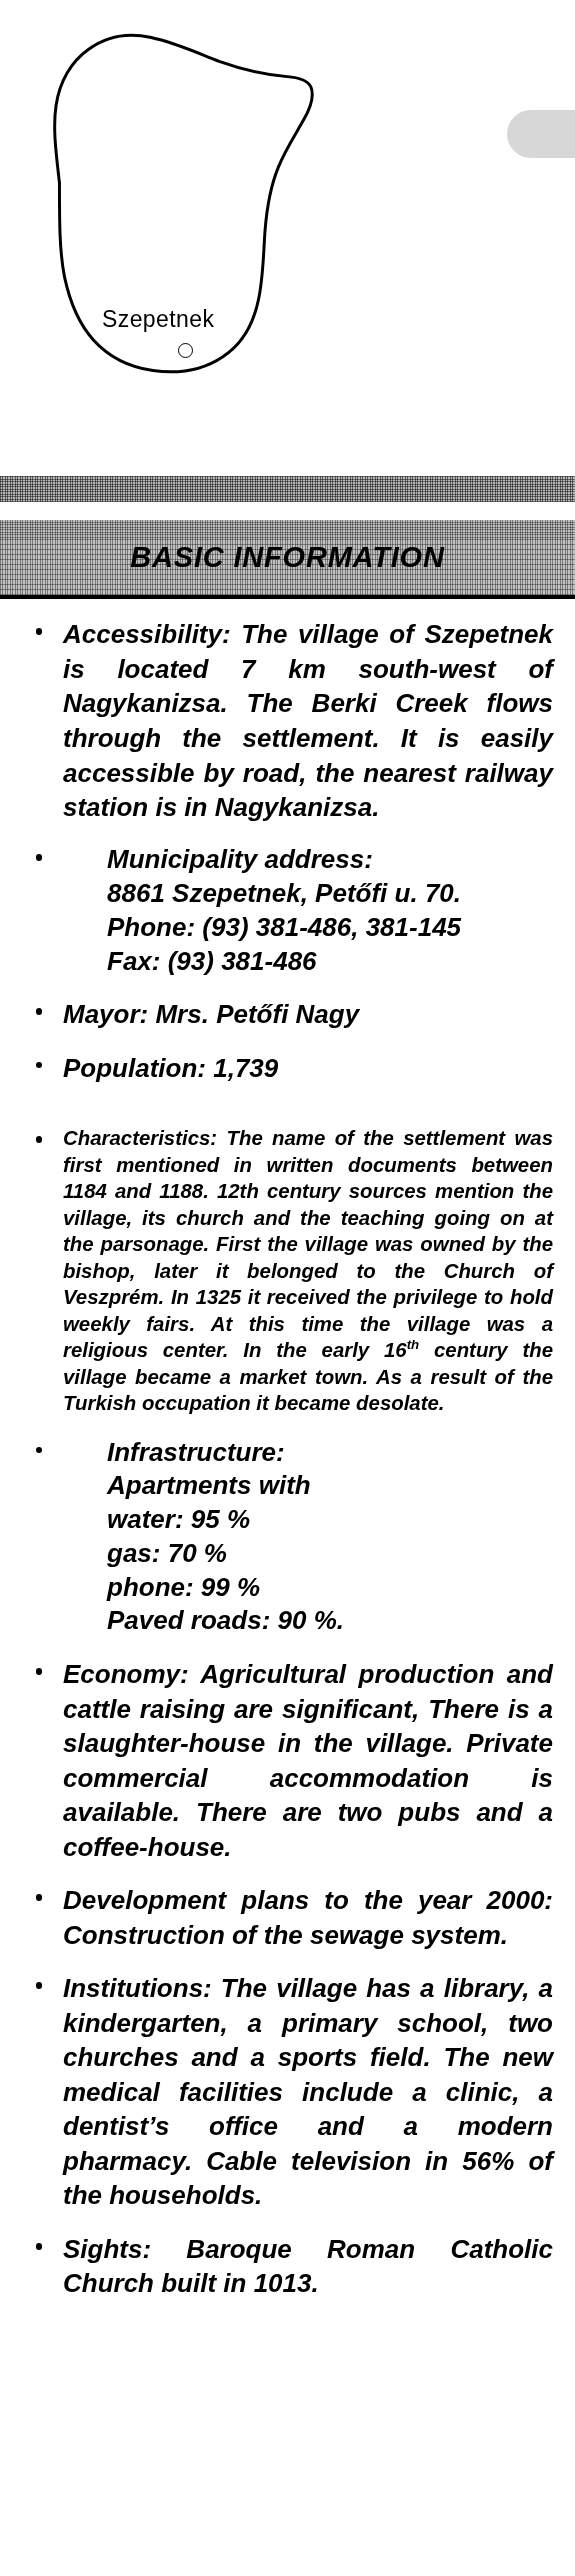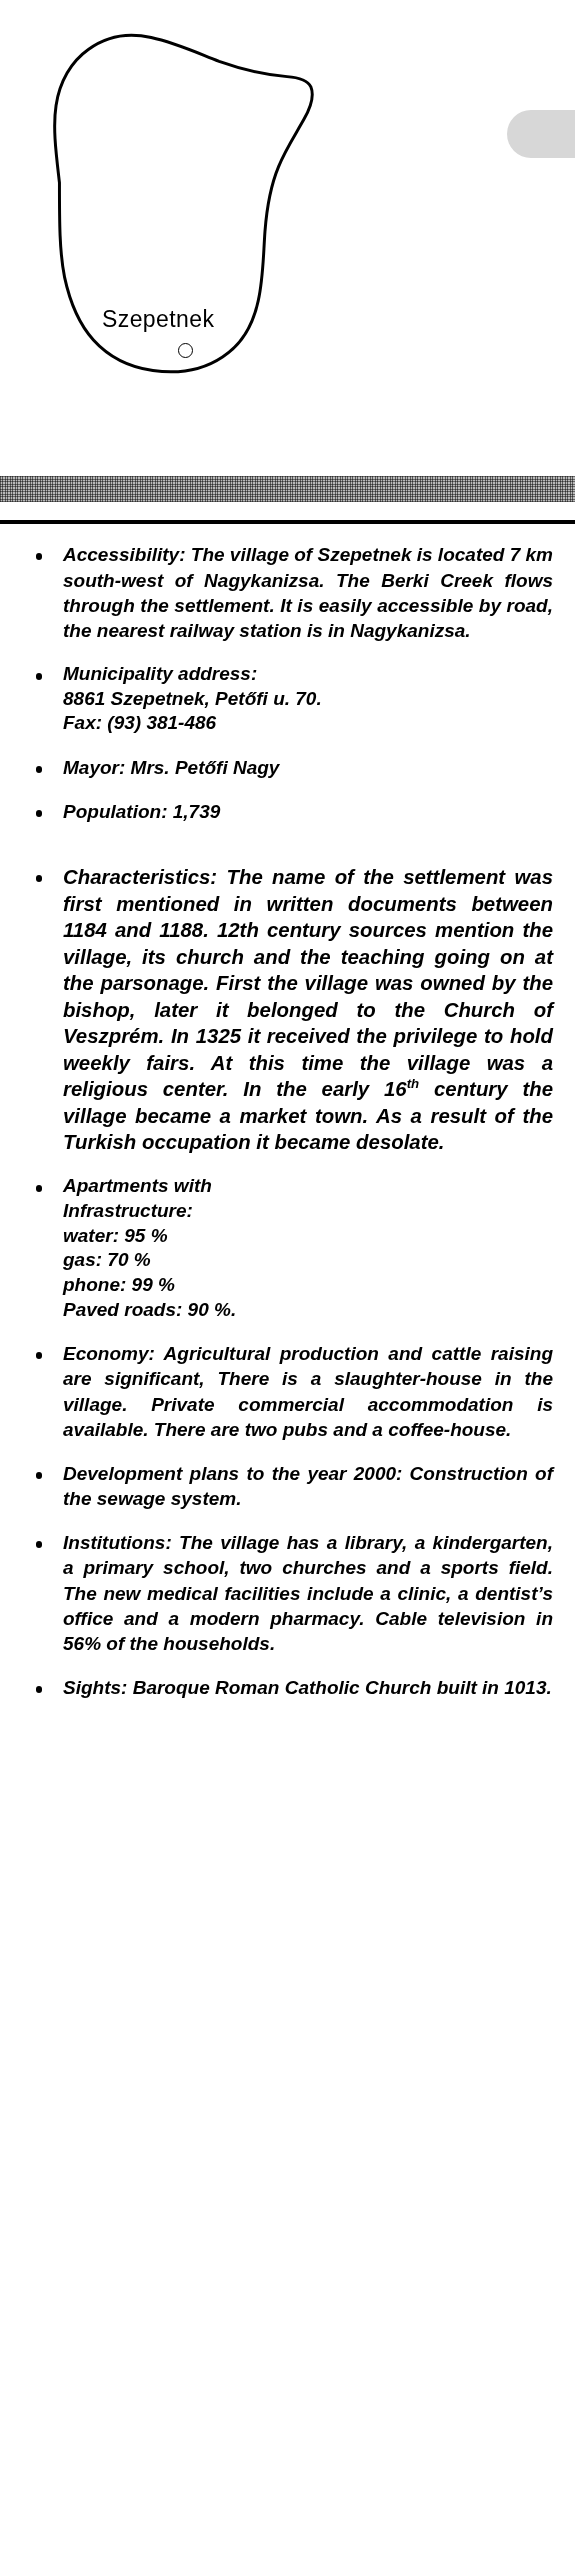--- a/index.html
+++ b/index.html
@@ -141,29 +141,30 @@
     height: 6.8px;
     background: #000;
     border-radius: 50%;
   }
 
   .fact p {
     margin: 0;
     font-family: "Liberation Sans", sans-serif;
     font-style: italic;
     font-weight: bold;
-    font-size: 19px;
+    font-size: 26px;
     line-height: 1.33;
     color: #000;
   }
   .fact p.just {
     text-align: justify;
   }
   .fact p.tight {
     line-height: 1.30;
+    margin-left: 44px;
   }
   .fact p.small {
     font-size: 20.4px;
     line-height: 1.30;
     margin-top: 40px;
   }
   sup.ord {
     font-size: 0.65em;
     vertical-align: super;
     line-height: 0;
@@ -194,50 +195,54 @@
                C 70 296, 70 262, 70 215 Z" fill="#ffffff" stroke="#000000" stroke-width="3.5" stroke-linejoin="round"></path>
     </svg>
     <div class="map-label">Szepetnek</div>
     <div class="map-dot"></div>
     <div class="side-tab"></div>
   </div>
 
   <div class="noise-bar"></div>
   <div class="gap-white"></div>
 
+  <div class="header-band">
+    <div class="header-title">BASIC INFORMATION</div>
+  </div>
   <div class="header-rule"></div>
 
   <div class="content">
     <ul class="facts">
 
       <li class="fact">
         <p class="just">Accessibility: The village of Szepetnek is located 7 km south-west of Nagykanizsa. The Berki Creek flows through the settlement. It is easily accessible by road, the nearest railway station is in Nagykanizsa.</p>
       </li>
 
       <li class="fact">
         <p class="tight">Municipality address:</p>
         <p class="tight">8861 Szepetnek, Petőfi u. 70.</p>
+        <p class="tight">Phone: (93) 381-486, 381-145</p>
         <p class="tight">Fax: (93) 381-486</p>
       </li>
 
       <li class="fact">
         <p>Mayor: Mrs. Petőfi Nagy</p>
       </li>
 
       <li class="fact">
         <p>Population: 1,739</p>
       </li>
 
       <li class="fact">
         <p class="just small"><span>Characteristics: The name of the settlement was first mentioned in written documents between 1184 and 1188. 12th century sources mention the village, its church and the teaching going on at the parsonage. First the village was owned by the bishop, later it belonged to the Church of Veszprém. In 1325 it received the privilege to hold weekly fairs. At this time the village was a religious center. In the early 16</span><sup class="ord">th</sup><span> century the village became a market town. As a result of the Turkish occupation it became desolate.</span></p>
       </li>
 
       <li class="fact">
+        <p class="tight">Infrastructure:</p>
         <p class="tight">Apartments with</p>
-        <p class="tight">Infrastructure:</p>
         <p class="tight">water: 95 %</p>
         <p class="tight">gas: 70 %</p>
         <p class="tight">phone: 99 %</p>
         <p class="tight">Paved roads: 90 %.</p>
       </li>
 
       <li class="fact">
         <p class="just">Economy: Agricultural production and cattle raising are significant, There is a slaughter-house in the village. Private commercial accommodation is available. There are two pubs and a coffee-house.</p>
       </li>
 

